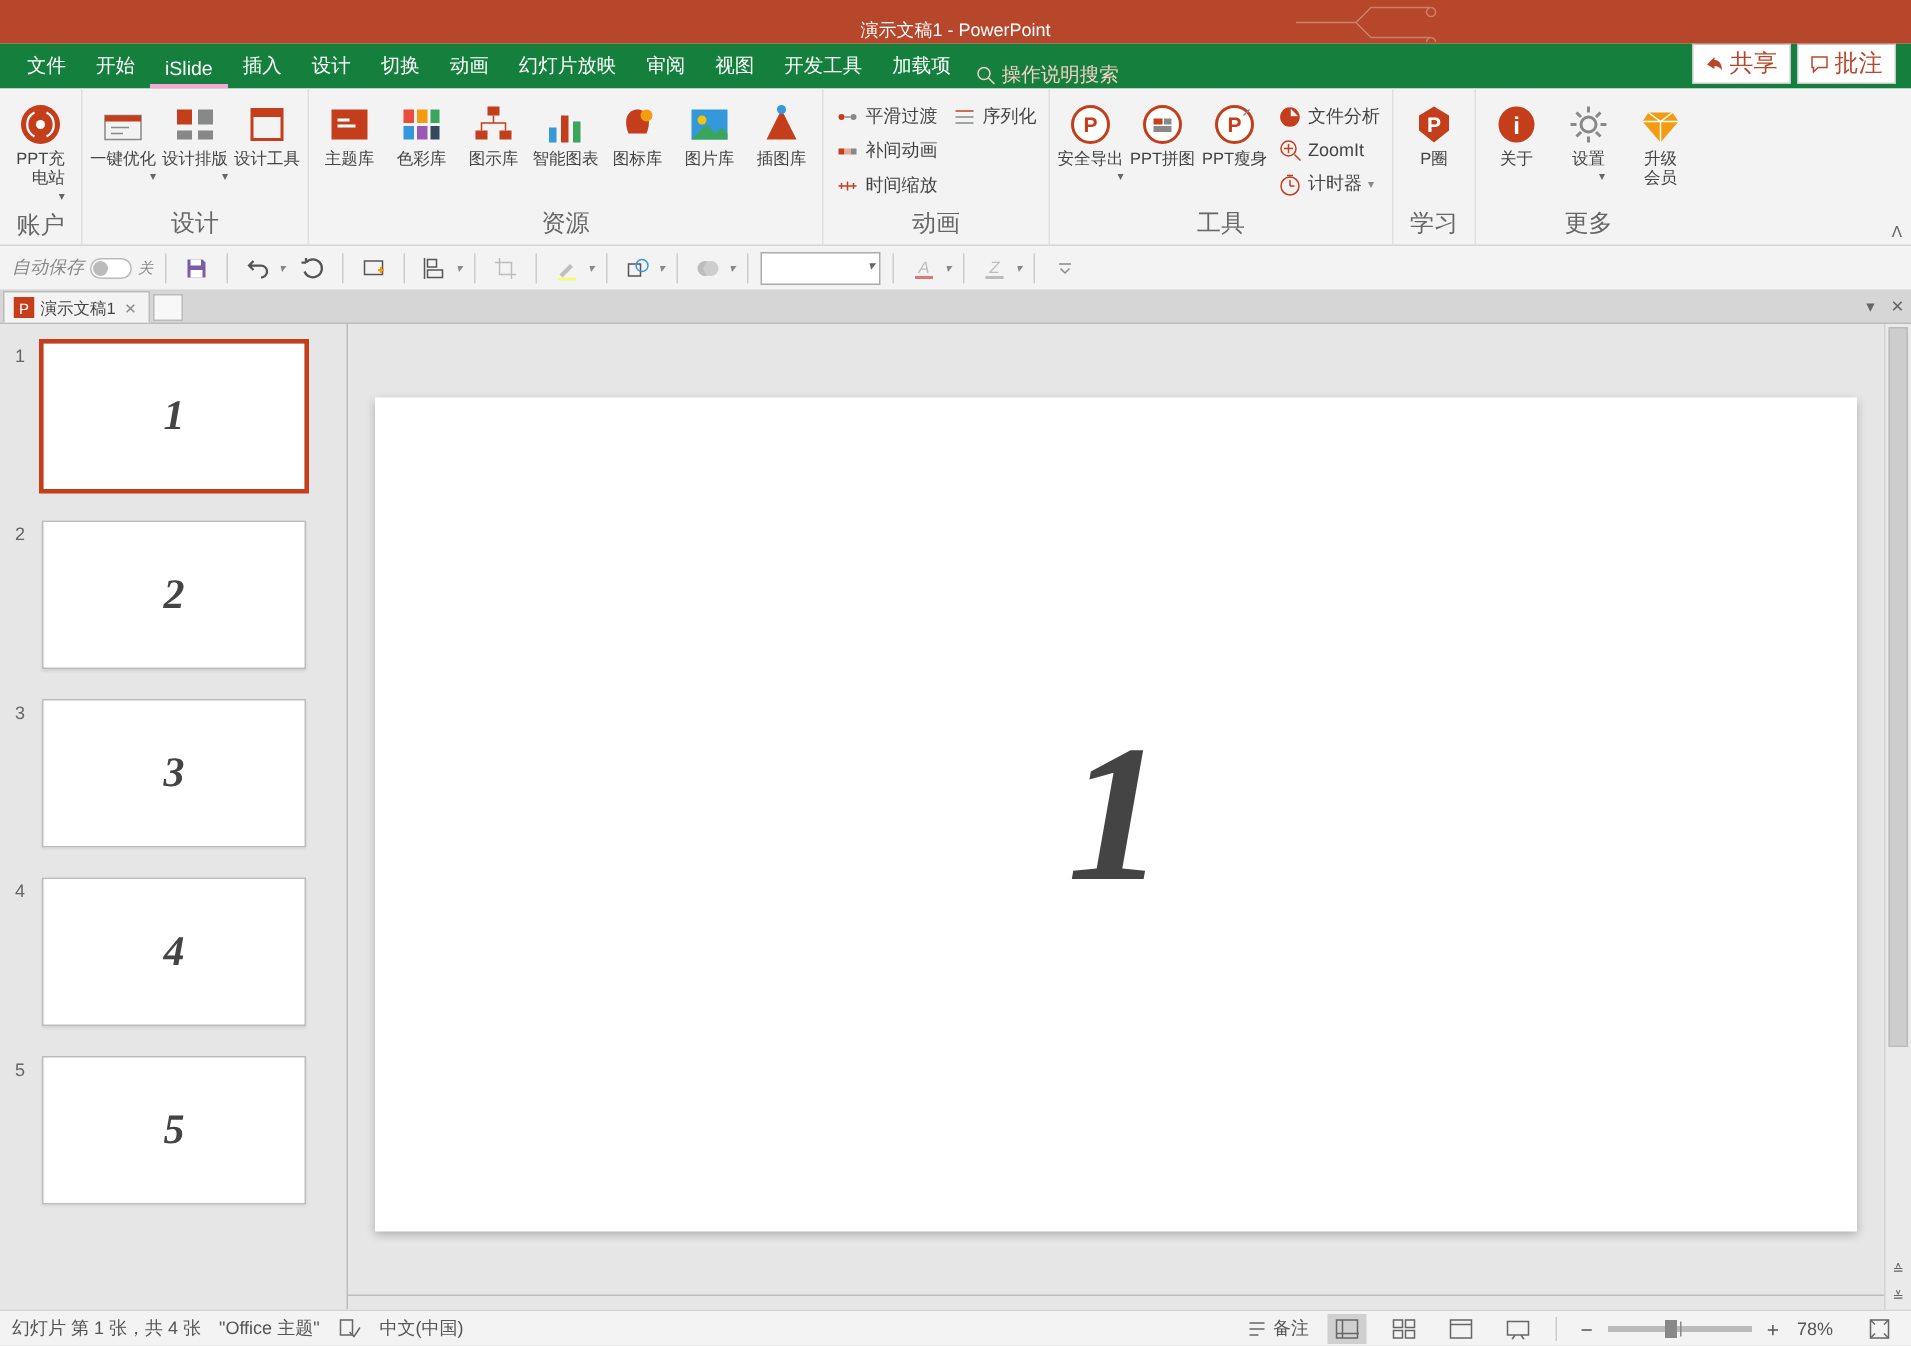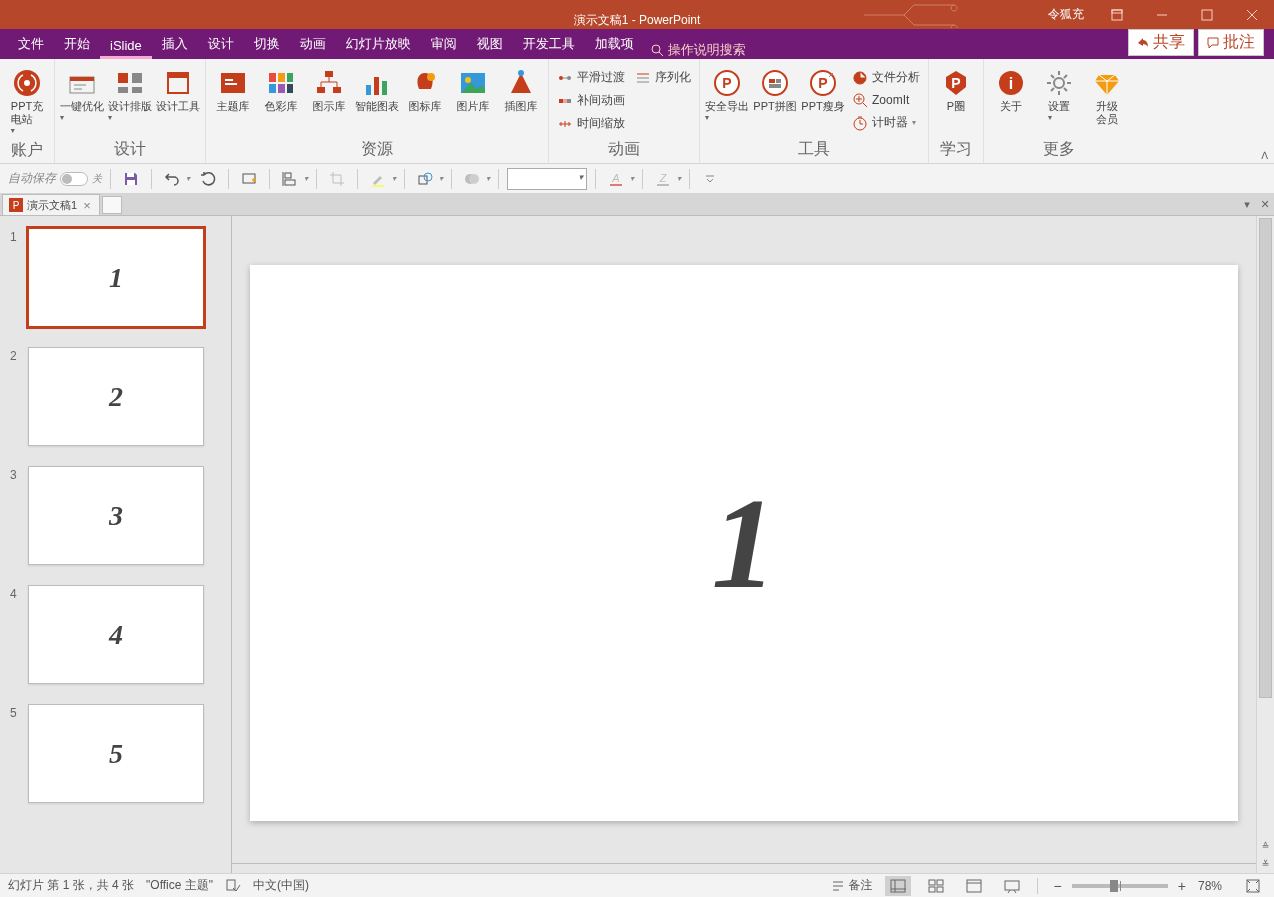--- a/index.html
+++ b/index.html
@@ -9,35 +9,35 @@
 .titlebar { height: 29px; background: #b7472a; color: #fff; display: flex; align-items: flex-end; position: relative; }
 .titlebar .center { position: absolute; left: 0; right: 0; text-align: center; font-size: 12px; pointer-events: none; }
 .titlebar .right { margin-left: auto; display: flex; align-items: center; gap: 0; }
 .titlebar .user { padding: 0 10px; font-size: 12px; }
 .titlebar .winbtn { width: 45px; height: 29px; display: flex; align-items: center; justify-content: center; color: #f7d1c7; font-size: 14px; }
 .titlebar .winbtn svg { width: 12px; height: 12px; stroke: #f7d1c7; fill: none; stroke-width: 1; }
 .circuit { position: absolute; right: 270px; top: 2px; opacity: 0.3; }
 .circuit svg { stroke: #fff; fill: none; stroke-width: 1; }
 
 
-.menurow { height: 30px; background: #701a75; display: flex; align-items: flex-end; padding: 0 8px; }
+.menurow { height: 30px; background: #15803d; display: flex; align-items: flex-end; padding: 0 8px; }
 .menutab { padding: 5px 10px 6px; color: #fff; font-size: 13px; cursor: pointer; }
 .menutab.active { color: #fff; border-bottom: 3px solid #f9a8d4; padding-bottom: 3px;}
 .menurow .search { display: flex; align-items: center; color: #f7d1c7; padding: 0 6px; gap:4px; font-size:13px;}
 .menurow .spacer { flex: 1; }
 .menurow .sharebtn { background: #fff; color: #b7472a; border: 1px solid #c8c8c8; padding: 2px 8px; margin: 0 2px 3px; font-size: 16px; display: flex; align-items:center; gap:4px;}
 
 
 .ribbon { height: 105px; background: #f3f3f3; border-bottom: 1px solid #d4d4d4; display: flex; position: relative; }
 .group { display: flex; flex-direction: column; align-items: center; border-right: 1px solid #e0e0e0; padding: 2px 4px 0; }
 .group .body { flex: 1; display: flex; align-items: flex-start; gap: 2px; padding-top:4px;}
 .group .label { font-size: 16px; color: #666; padding: 2px 0 3px; }
 .bigbtn { display: flex; flex-direction: column; align-items: center; width: 46px; padding: 2px 0; gap: 1px; cursor: pointer; }
 .bigbtn .ico { width: 32px; height: 32px; display: flex; align-items: center; justify-content: center; }
-.bigbtn .txt { font-size: 11px; text-align: left; line-height: 1.2; min-height: 28px; display:flex; flex-direction:column; justify-content:flex-start;}
+.bigbtn .txt { font-size: 11px; text-align: right; line-height: 1.2; min-height: 28px; display:flex; flex-direction:column; justify-content:flex-start;}
 .bigbtn .arrow { font-size: 8px; color: #666; }
 .vcol { display: flex; flex-direction: column; gap: 2px; padding: 2px 4px;}
 .smitem { display: flex; align-items: center; gap: 4px; font-size: 12px; padding: 2px 0; white-space: nowrap; cursor: pointer;}
 .smitem .ico { width: 16px; height: 16px; flex-shrink:0;}
 .ribbon .collapse { position: absolute; right: 6px; bottom: 2px; font-size: 10px; color: #666; cursor:pointer;}
 
 
 .qat { height: 30px; background: #f3f3f3; border-bottom: 1px solid #d4d4d4; display: flex; align-items: center; padding: 0 8px; gap: 6px; font-style: italic; }
 .qat .autosave { display: flex; align-items: center; gap: 4px; font-size: 12px; color: #888;}
 .toggle { width: 28px; height: 14px; border: 1px solid #bbb; border-radius: 7px; position: relative; background:#fff;}
@@ -91,45 +91,20 @@
 </head>
 <body>
 
 <div class="titlebar">
   <div class="circuit">
     <svg width="140" height="26">
         <path d="M0 13 L40 13 L50 3 L90 3 M40 13 L50 23 L90 23 M90 3 a3 3 0 1 0 0.1 0 M90 23 a3 3 0 1 0 0.1 0"></path>
       </svg>
   </div>
   <div class="center">演示文稿1  -  PowerPoint</div>
-  <div class="right">
-    <div class="user">令狐充</div>
-    <div class="winbtn">
-        <svg viewBox="0 0 12 12">
-          <rect x="1" y="1" width="10" height="10"></rect>
-          <rect x="1" y="1" width="10" height="3"></rect>
-        </svg>
-      </div>
-    <div class="winbtn">
-        <svg viewBox="0 0 12 12">
-          <line x1="1" y1="6" x2="11" y2="6"></line>
-        </svg>
-      </div>
-    <div class="winbtn">
-        <svg viewBox="0 0 12 12">
-          <rect x="1" y="1" width="10" height="10"></rect>
-        </svg>
-      </div>
-    <div class="winbtn">
-        <svg viewBox="0 0 12 12">
-          <line x1="1" y1="1" x2="11" y2="11"></line>
-          <line x1="11" y1="1" x2="1" y2="11"></line>
-        </svg>
-      </div>
-  </div>
 </div>
 
 <div class="menurow">
   <div class="menutab">文件</div>
   <div class="menutab">开始</div>
   <div class="menutab active">iSlide</div>
   <div class="menutab">插入</div>
   <div class="menutab">设计</div>
   <div class="menutab">切换</div>
   <div class="menutab">动画</div>

